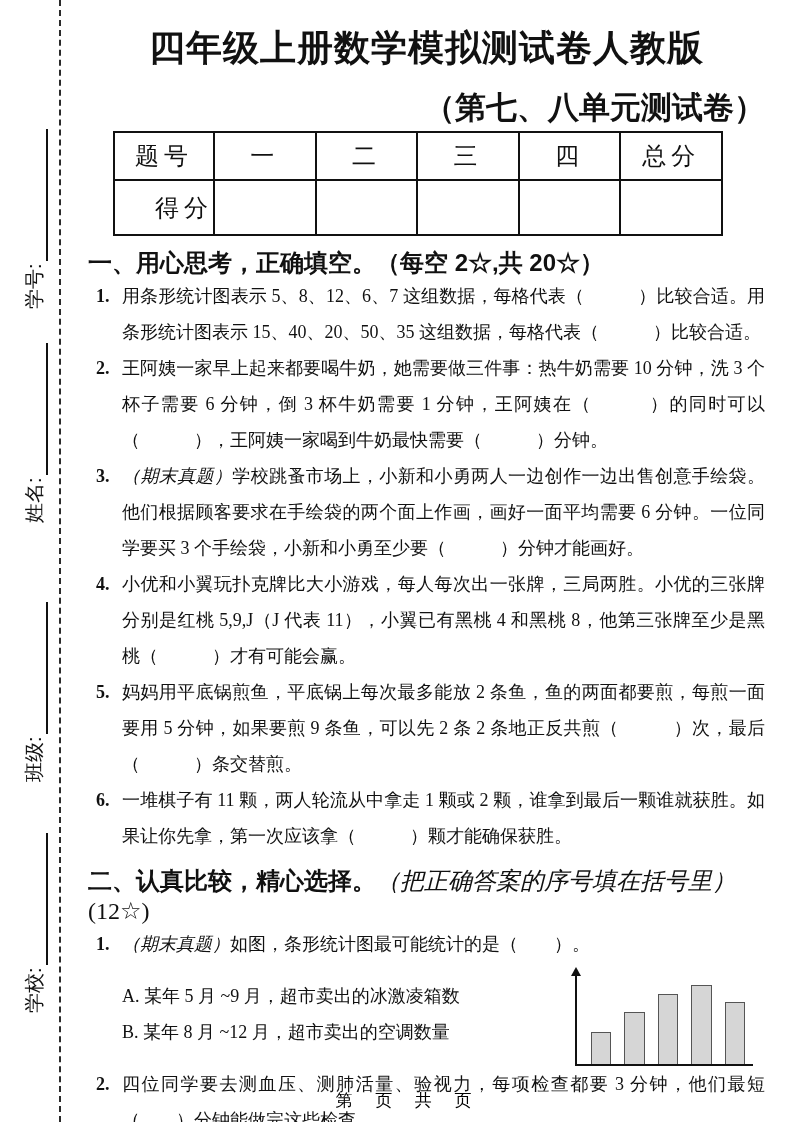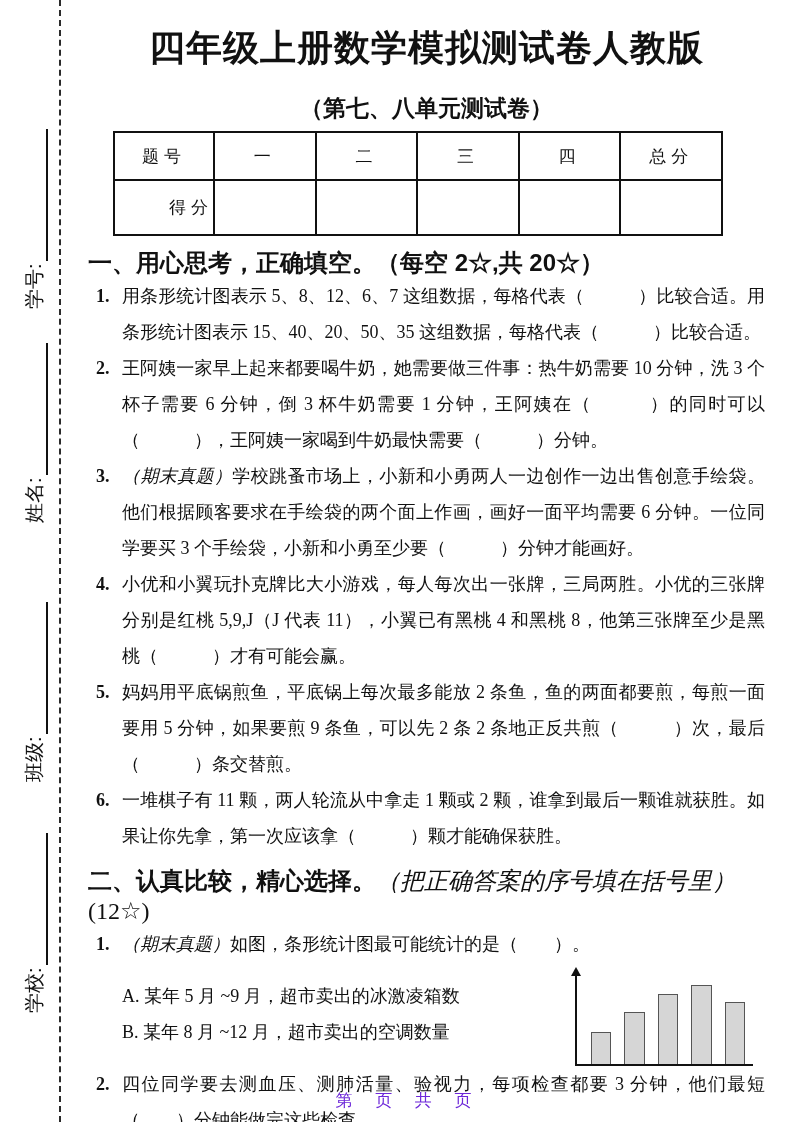--- a/index.html
+++ b/index.html
@@ -30,32 +30,32 @@
   }
   
   .content { position: absolute; left: 88px; top: 0; width: 677px; padding-top: 24px; }
   .title {
     font-family: "Liberation Sans", "DejaVu Sans", sans-serif;
     font-weight: bold; font-size: 36px; text-align: center;
     letter-spacing: 1px; line-height: 48px;
   }
   .subtitle {
     font-family: "Liberation Sans", "DejaVu Sans", sans-serif;
-    font-weight: bold; font-size: 23px; text-align: center;
+    font-weight: bold; font-size: 31px; text-align: right;
     margin-top: 16px; line-height: 40px;
   }
   .meta {
     font-family: "Liberation Sans", "DejaVu Sans", sans-serif;
     font-weight: bold; font-size: 18px; text-align: right;
     margin-top: 14px; padding-right: 22px; line-height: 22px;
   }
   table.score-table {
     border-collapse: collapse; margin: 3px 0 0 25px;
     width: 610px; table-layout: fixed;
-    font-size: 17px; text-align: center;
+    font-size: 24px; text-align: center;
   }
   table.score-table td {
     border: 2.5px solid #111; height: 48px; letter-spacing: 5px;
   }
   table.score-table tr.score-row td { height: 55px; text-align: right; }
   table.score-table col.c0 { width: 100px; }
   .sec-heading {
     font-family: "Liberation Sans", "DejaVu Sans", sans-serif;
     font-weight: bold; font-size: 24px; line-height: 30px; margin-top: 12px;
   }
@@ -84,21 +84,21 @@
   }
   .chart .bars {
     position: absolute; left: 0; right: 0; bottom: 0; top: 0;
     display: flex; align-items: flex-end; justify-content: flex-start;
     gap: 13px; padding: 0 8px 0 14px;
   }
   .chart .bar { width: 27px; border: 1.5px solid #555; border-bottom: none; background: #d6d6d6; }
   .footer {
     position: absolute; left: 88px; width: 640px; bottom: 10px;
     text-align: center; font-size: 17px; letter-spacing: 9px;
-    font-family: "Liberation Sans", "DejaVu Sans", sans-serif; color: #6d28d9;
+    font-family: "Liberation Sans", "DejaVu Sans", sans-serif; color: #000000;
   }
 </style>
 </head>
 <body>
 
 <div class="page">
 
   <div class="binding-line"></div>
 
   <div class="sidebar-field" style="top:179px;">

